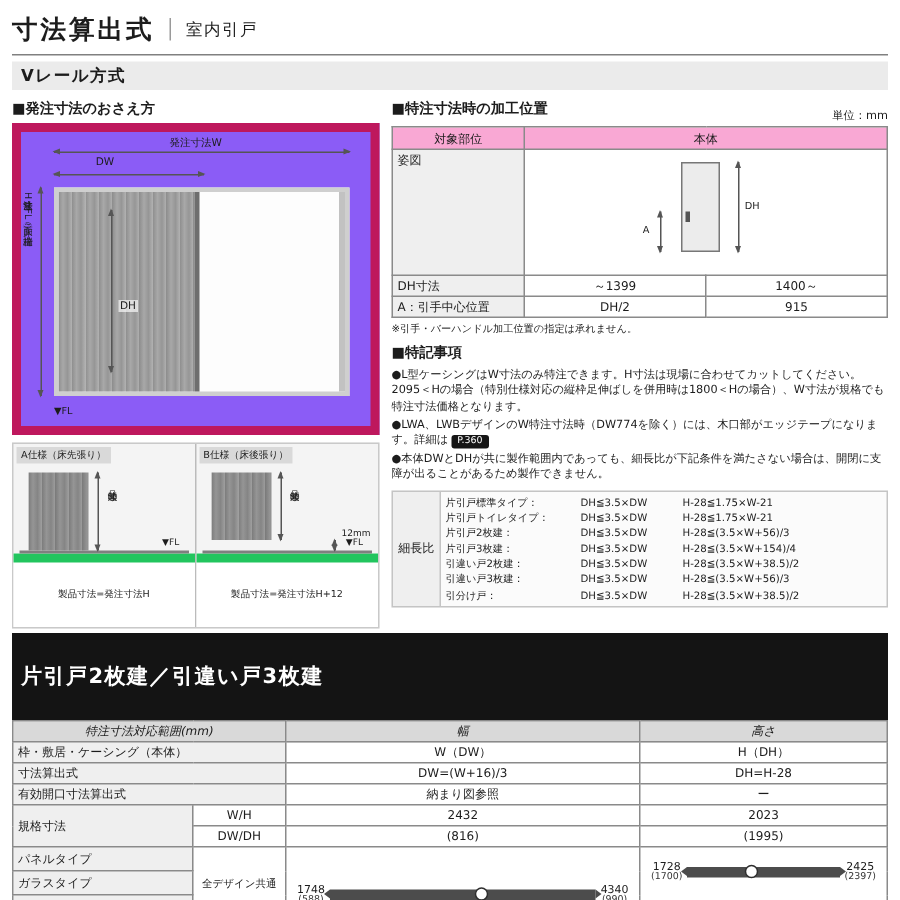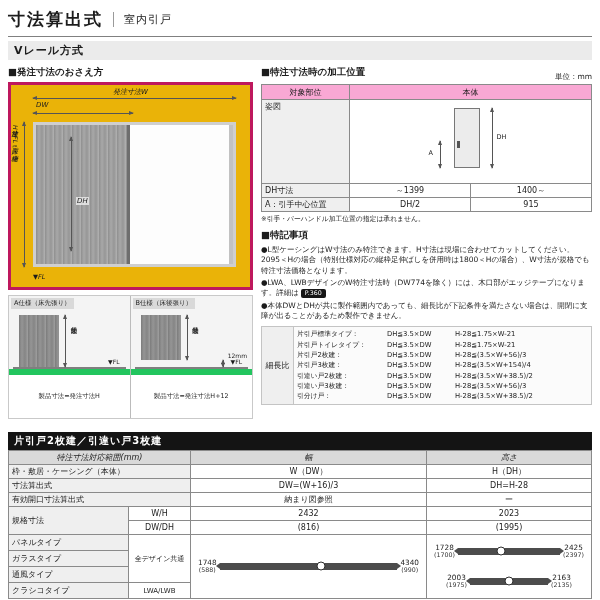--- a/index.html
+++ b/index.html
@@ -29,24 +29,24 @@
   .hline::before { content:""; position:absolute; left:-1px; top:-3px; border-top:2.5px solid transparent; border-bottom:2.5px solid transparent; border-right:5px solid #555; }
   .hline::after  { content:""; position:absolute; right:-1px; top:-3px; border-top:2.5px solid transparent; border-bottom:2.5px solid transparent; border-left:5px solid #555; }
   .vline { position: absolute; width: 0; border-left: 1px solid #555; }
   .vline::before { content:""; position:absolute; top:-1px; left:-3px; border-left:2.5px solid transparent; border-right:2.5px solid transparent; border-bottom:5px solid #555; }
   .vline::after  { content:""; position:absolute; bottom:-1px; left:-3px; border-left:2.5px solid transparent; border-right:2.5px solid transparent; border-top:5px solid #555; }
 
   .wood  { background: repeating-linear-gradient(90deg,#8f8f8f 0px,#a8a8a8 3px,#969696 6px,#b2b2b2 9px); }
   .wood2 { background: repeating-linear-gradient(90deg,#7c7c7c 0px,#959595 3px,#858585 6px,#9f9f9f 9px); }
 
   
-  .diag1 { position: relative; height: 208px; border: 3px solid #be185d; background: #eab308; font-style: italic; }
+  .diag1 { position: relative; height: 208px; border: 6px solid #be185d; background: #8b5cf6; }
   .d1-wtext { position:absolute; top:2px; left:0; right:0; text-align:center; font-size:7px; }
   .d1-wline { top:13px; left:22px; right:14px; }
-  .d1-dwtext { position:absolute; top:16px; left:25px; width:100px; text-align:left; font-size:7px; }
+  .d1-dwtext { position:absolute; top:16px; left:6px; width:100px; text-align:center; font-size:7px; }
   .d1-dwline { top:28px; left:22px; width:100px; }
   .d1-htext { position:absolute; left:0px; top:40px; height:150px; writing-mode:vertical-rl; font-size:6.3px; line-height:1.05; }
   .d1-hline { left:13px; top:37px; bottom:20px; }
   .d1-frame { position:absolute; left:22px; right:14px; top:37px; bottom:20px; border:3px solid #cfcfcf; background:#fdfdfd; }
   .d1-panel { position:absolute; left:0; top:0; bottom:0; width:94px; border-right:3px solid #6e6e6e; }
   .d1-jamb { position:absolute; right:0; top:0; bottom:0; width:4px; background:#c2c2c2; }
   .d1-dhline { left:60px; top:52px; bottom:36px; }
   .d1-dhtext { position:absolute; left:65px; top:112px; font-size:7px; background:rgba(255,255,255,.65); padding:0 1px; }
   .d1-fl { position:absolute; left:22px; bottom:6px; font-size:6.5px; }
 
@@ -94,21 +94,21 @@
   
   .slender { display:flex; margin-top:5px; border:1px solid #c4c4c4; background:#fbfbfb; }
   .slender-label { width:32px; display:flex; align-items:center; justify-content:center; font-size:8px; border-right:1px solid #c4c4c4; background:#efefef; }
   .slender-rows { flex:1; padding:2px 3px; }
   .srow { display:flex; font-size:6.8px; line-height:1.52; white-space:nowrap; }
   .sname { width:90px; }
   .sf1 { width:68px; }
   .sf2 { flex:1; }
 
   
-  .bottom-bar { margin-top:16px; background:#141414; color:#fff; font-size:10px; font-weight:bold; padding:2px 6px; letter-spacing:1px; }
+  .bottom-bar { margin-top:6px; background:#141414; color:#fff; font-size:14px; font-weight:bold; padding:20px 6px; letter-spacing:1px; }
   .dim-table { width:100%; table-layout:fixed; font-size:8px; }
   .dim-table th, .dim-table td { border:1px solid #8a8a8a; padding:1px 3px; height:14px; }
   .dim-table th { background:#d9d9d9; font-weight:normal;font-style:italic; }
   .dim-table .lbl { background:#efefef; text-align:left; }
   .dim-table .ctr { text-align:center; }
   .dim-table .sm { font-size:7px; }
   .trange { height:16px; }
   .bar-cell { padding:0 2px; vertical-align:middle; }
   .hbars { height:60px; display:flex; flex-direction:column; justify-content:space-around; }
   .range-bar { display:flex; align-items:center; gap:3px; padding:0 4px; }

